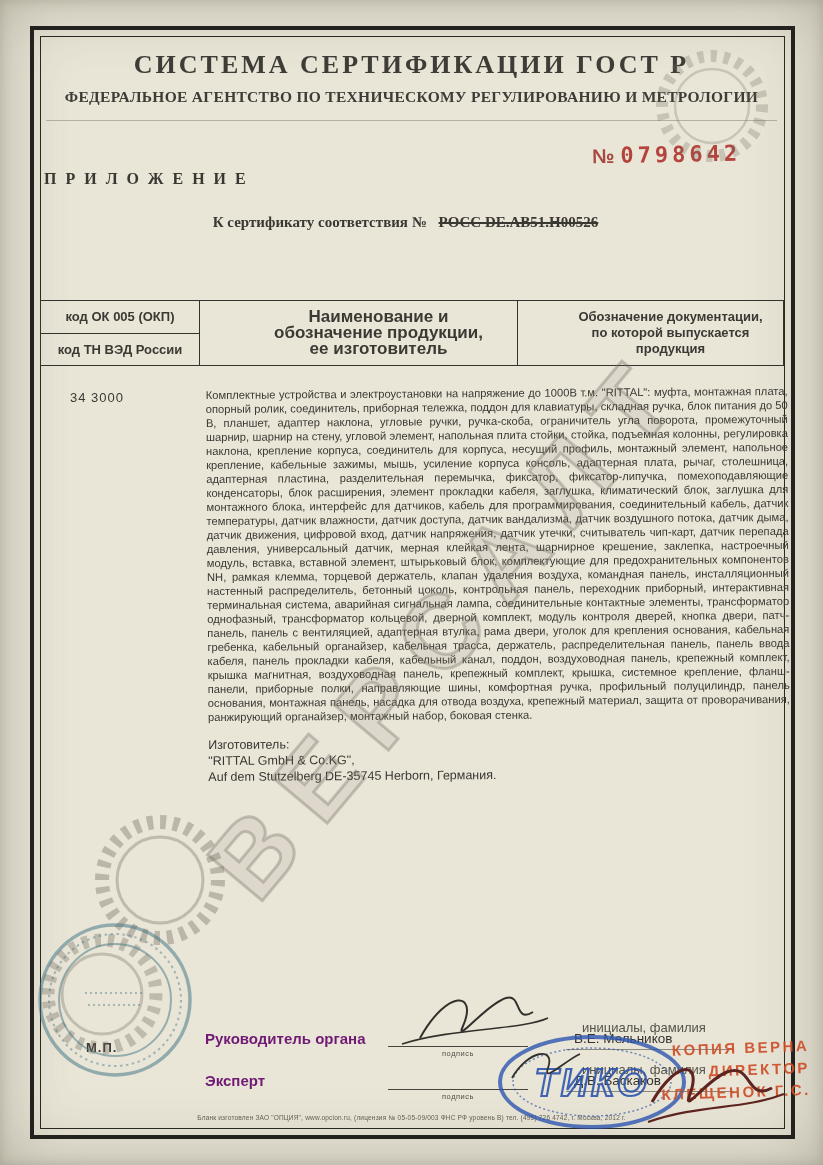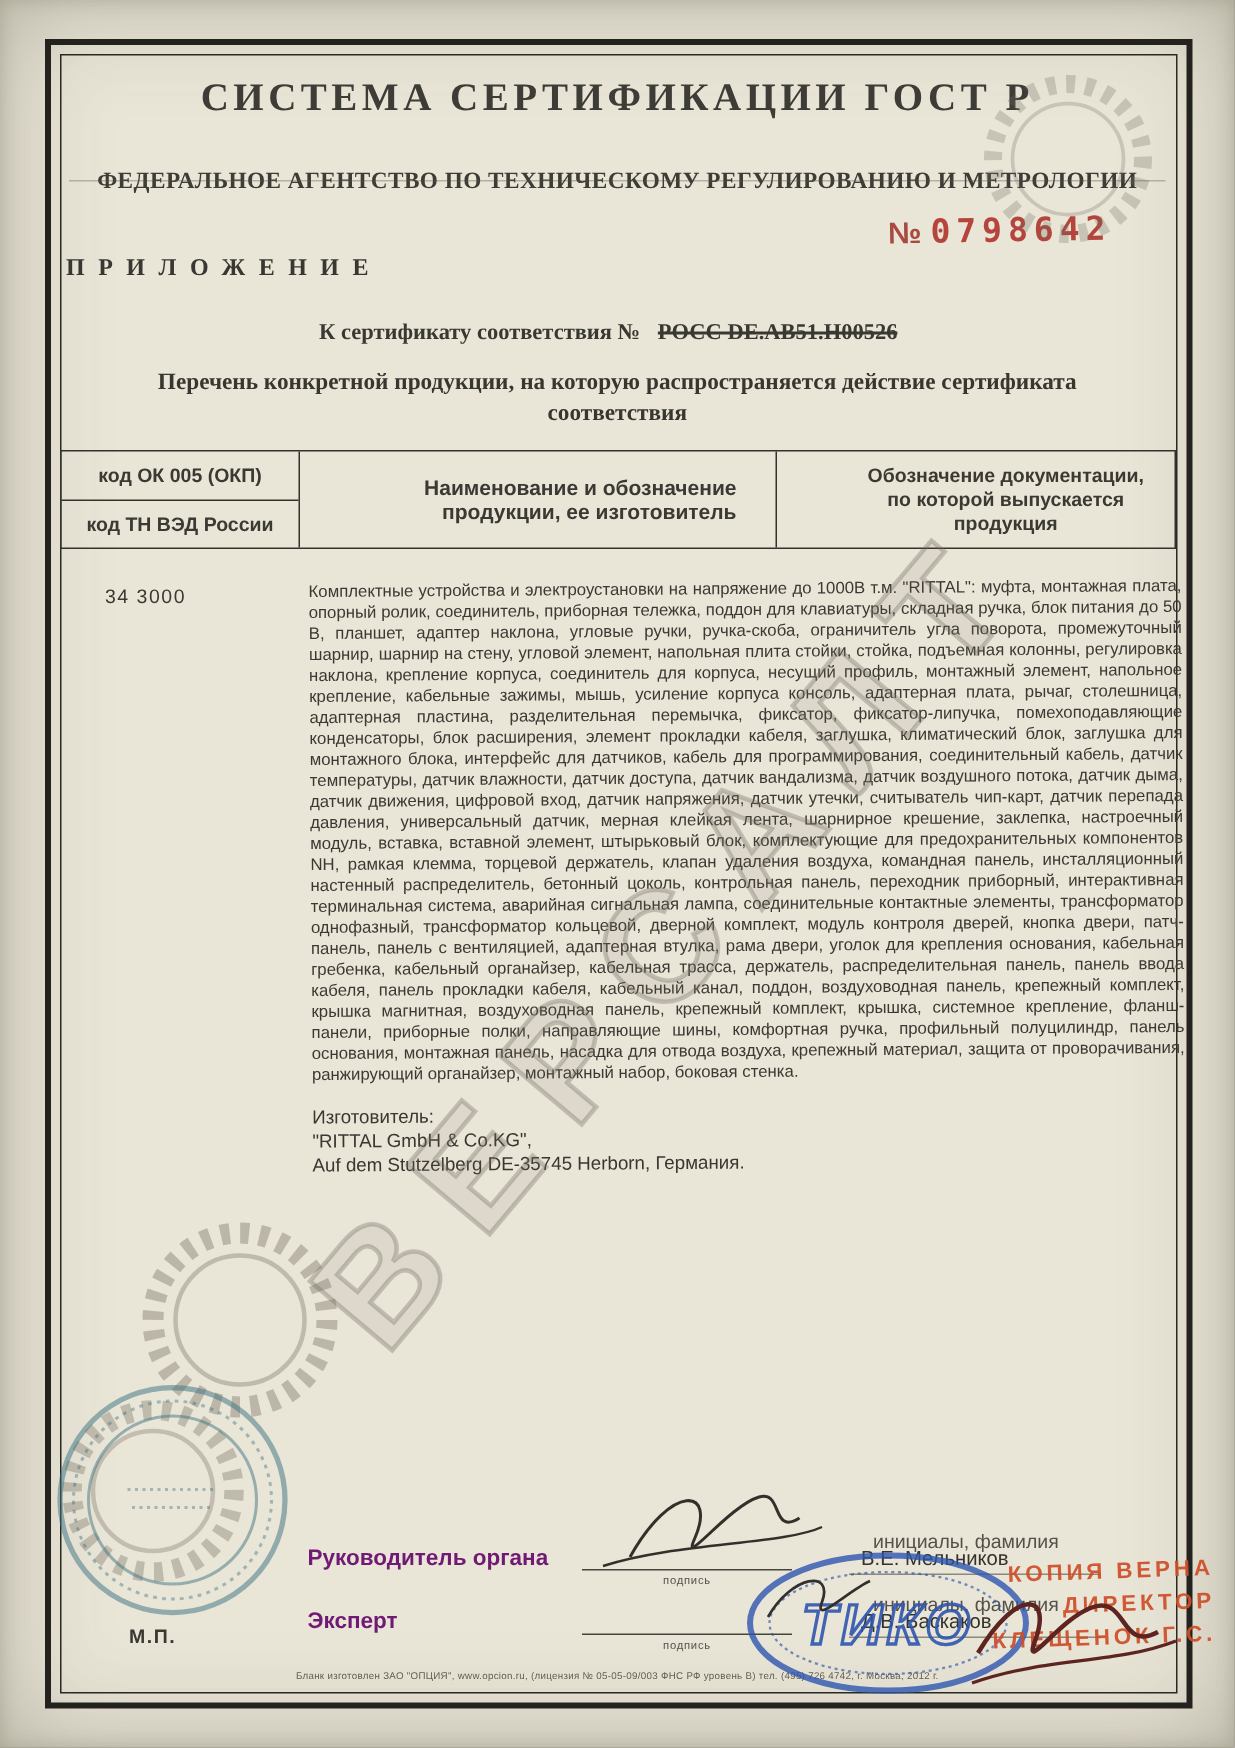--- a/index.html
+++ b/index.html
@@ -12,37 +12,37 @@
     overflow:hidden;
     font-family:"Liberation Sans",sans-serif;
     color:#3b3933;
   }
   .serif{font-family:"Liberation Serif",serif;}
   .frame-outer{position:absolute;left:30px;top:26px;right:28px;bottom:26px;border:4px solid #24221e;}
   .frame-inner{position:absolute;left:6px;top:6px;right:6px;bottom:6px;border:1.5px solid #2a2822;}
   .hdr-title{position:absolute;left:44px;right:44px;top:50px;text-align:center;
     font-weight:700;font-size:26px;letter-spacing:3px;color:#3e3c36;}
   .hdr-sub{position:absolute;left:44px;right:44px;top:88px;text-align:center;
-    font-weight:700;font-size:15.5px;letter-spacing:.3px;color:#3e3c36;margin-top:24px;}
+    font-weight:700;font-size:15.5px;letter-spacing:.3px;color:#3e3c36;}
   .hdr-rule{position:absolute;left:46px;right:46px;top:120px;border-top:1px solid rgba(85,80,64,.35);}
   .doc-number{position:absolute;left:592px;top:142px;font-weight:700;font-size:20px;color:#a94a42;transform:rotate(-1deg);}
   .doc-number .num-val{font-family:"DejaVu Sans Mono",monospace;font-size:22px;letter-spacing:4px;color:#b5443c;margin-left:6px;}
   .appendix{position:absolute;left:44px;right:44px;top:170px;
     font-weight:700;font-size:16px;letter-spacing:9px;color:#393732;}
   .cert-line{position:absolute;left:32px;right:44px;top:214px;text-align:center;
     font-weight:700;font-size:15px;color:#3a3833;}
   .cert-line .struck{text-decoration:line-through;text-decoration-thickness:1.5px;margin-left:8px;}
   .purpose{position:absolute;left:100px;right:100px;top:244px;text-align:center;
     font-weight:700;font-size:15.5px;line-height:21px;color:#383631;}
   .spec-table{position:absolute;left:40px;top:300px;width:742px;height:64px;display:flex;border:1.6px solid #34322c;gap:40px;}
   .spec-table .c1{width:158px;border-right:1.6px solid #34322c;display:flex;flex-direction:column;}
   .spec-table .c1 .cell{flex:1;display:flex;align-items:center;justify-content:center;font-weight:700;font-size:13px;padding:0 4px;}
   .spec-table .c1 .cell:first-child{border-bottom:1.4px solid #34322c;}
   .spec-table .c2{width:278px;border-right:1.6px solid #34322c;display:flex;align-items:center;justify-content:center;
-    text-align:right;font-weight:700;font-size:14px;line-height:16px;padding:0 26px;box-sizing:border-box;}
+    text-align:center;font-weight:700;font-size:17px;line-height:16px;padding:0 26px;box-sizing:border-box;}
   .spec-table .c3{flex:1;display:flex;align-items:center;justify-content:center;
     text-align:center;font-weight:700;font-size:13px;line-height:16px;padding:0 18px;box-sizing:border-box;}
   .okp-code{position:absolute;left:70px;top:390px;font-size:13px;letter-spacing:1px;color:#3b3933;}
   .body-block{position:absolute;left:207px;top:386px;width:582px;transform:rotate(-0.4deg);}
   .product-text{font-size:11.2px;line-height:14px;text-align:justify;color:#3b3933;}
   .manufacturer{margin-top:13px;font-size:12.5px;line-height:16px;color:#393731;}
   .sig-label{position:absolute;font-weight:700;font-size:15px;color:#701a75;}
   .sig-label.head{left:205px;top:1030px;}
   .sig-label.expert{left:205px;top:1072px;}
   .sig-line{position:absolute;width:140px;border-top:1.4px solid #46443c;}
@@ -53,21 +53,21 @@
   .sig-caption.c2{left:388px;top:1092px;}
   .name-caption{position:absolute;font-size:13px;color:#55524a;}
   .name-caption.head{left:582px;top:1020px;}
   .name-caption.expert{left:582px;top:1062px;}
   .sig-name{position:absolute;font-size:13.5px;color:#34322c;}
   .sig-name.head{left:574px;top:1031px;}
   .sig-name.expert{left:574px;top:1073px;}
   .name-line{position:absolute;width:168px;border-top:1px solid rgba(62,60,52,.55);}
   .name-line.head{left:566px;top:1049px;}
   .name-line.expert{left:566px;top:1091px;}
-  .mp-mark{position:absolute;left:86px;top:1040px;font-weight:700;font-size:13px;letter-spacing:1px;color:#3a3833;margin-top:43px;}
+  .mp-mark{position:absolute;left:86px;top:1040px;font-weight:700;font-size:13px;letter-spacing:1px;color:#3a3833;}
   .footer-print{position:absolute;left:60px;right:60px;top:1114px;text-align:center;font-size:6.5px;color:#615d52;letter-spacing:.2px;}
   
   .overlay{position:absolute;left:0;top:0;width:823px;height:1165px;pointer-events:none;}
   .watermark-text{
     position:absolute;left:185px;top:845px;transform:rotate(-50deg);transform-origin:0 0;
     font-weight:900;font-size:104px;letter-spacing:26px;white-space:nowrap;
     color:rgba(116,110,96,.10);-webkit-text-stroke:3px rgba(116,110,96,.35);
     pointer-events:none;}
   .copy-stamp{position:absolute;left:628px;top:1038px;width:182px;text-align:right;transform:rotate(-2deg);
     color:#cf4e28;font-weight:700;font-size:15px;letter-spacing:2.5px;line-height:22px;opacity:.92;pointer-events:none;}
@@ -91,21 +91,20 @@
     <span>№</span><span class="num-val">0798642</span>
   </div>
 
   <div class="appendix serif">ПРИЛОЖЕНИЕ</div>
 
   <div class="cert-line serif">
     <span>К сертификату соответствия №</span>
     <span class="struck">РОСС DE.АВ51.Н00526</span>
   </div>
 
-  <div class="purpose serif">Перечень конкретной продукции,  на которую распространяется действие сертификата соответствия</div>
 
   <div class="spec-table">
     <div class="c1">
       <div class="cell">код ОК 005 (ОКП)</div>
       <div class="cell">код ТН ВЭД России</div>
     </div>
     <div class="c2">Наименование и обозначение продукции, ее изготовитель</div>
     <div class="c3">Обозначение документации, по которой выпускается продукция</div>
   </div>
 

